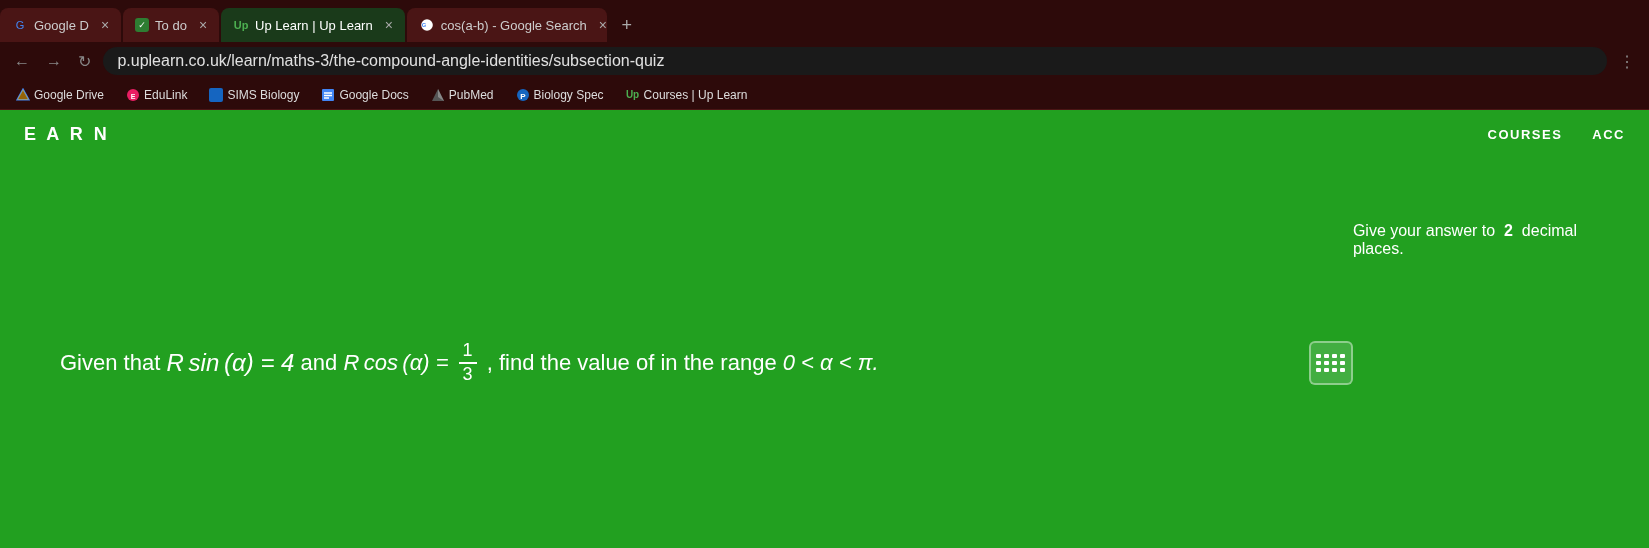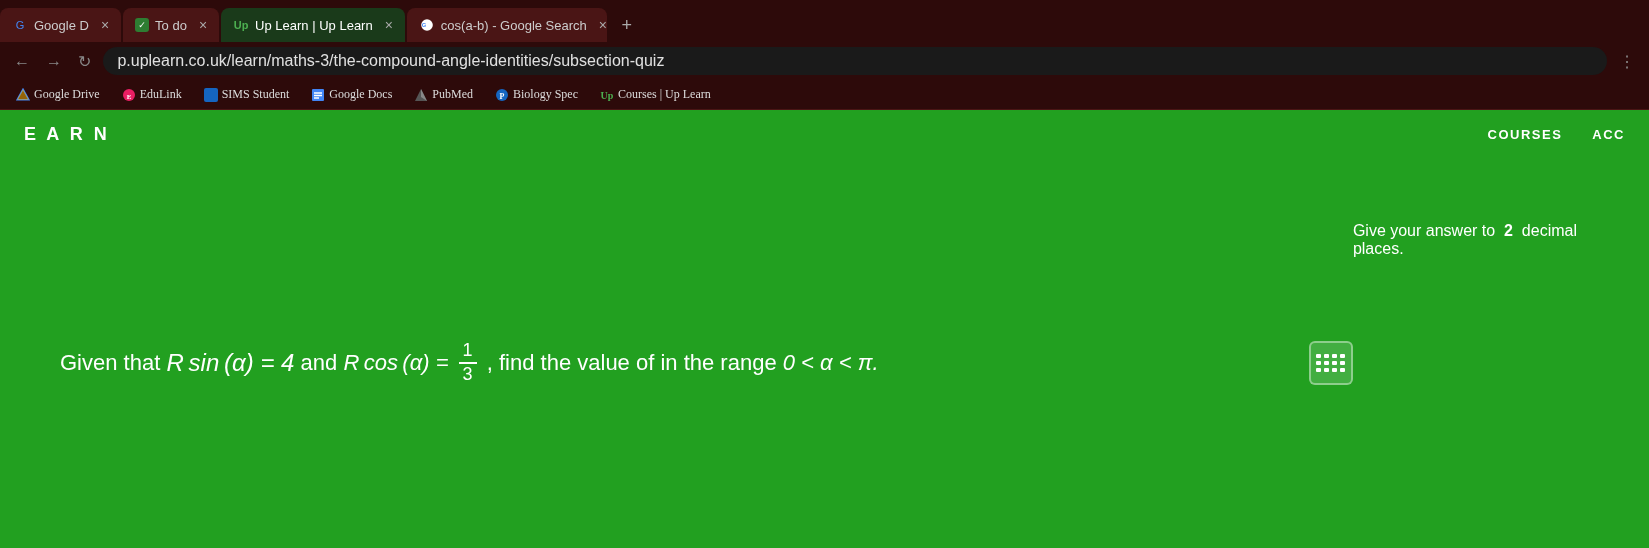--- a/index.html
+++ b/index.html
@@ -96,29 +96,28 @@
       background: #2d0a0a;
       display: flex;
       align-items: center;
       padding: 4px 8px;
       gap: 6px;
       height: 30px;
       border-bottom: 1px solid #4a1515;
     }
     .bookmark {
       display: flex;
-      align-items: flex-end;
+      align-items: flex-start;
       gap: 4px;
       padding: 2px 8px;
       border-radius: 4px;
       font-size: 12px;
       color: #ddd;
       cursor: pointer;
       white-space: nowrap;
-      font-family: Liberation Serif, serif;
     }
     .bookmark-icon {
       width: 14px;
       height: 14px;
       display: flex;
       align-items: center;
       justify-content: center;
       flex-shrink: 0;
     }
 
@@ -294,21 +293,21 @@
     </span>
     <span>EduLink</span>
   </div>
 
   <div class="bookmark">
     <span class="bookmark-icon">
       <svg width="14" height="14" viewBox="0 0 14 14">
         <rect width="14" height="14" rx="2" fill="#1565c0"></rect>
       </svg>
     </span>
-    <span>SIMS Student</span>
+    <span>SIMS Biology</span>
   </div>
 
   <div class="bookmark">
     <span class="bookmark-icon">
       <svg width="14" height="14" viewBox="0 0 14 14">
         <rect x="1" y="1" width="12" height="12" rx="1" fill="#4285f4"></rect>
         <line x1="3" y1="5" x2="11" y2="5" stroke="white" stroke-width="1.5"></line>
         <line x1="3" y1="7.5" x2="11" y2="7.5" stroke="white" stroke-width="1.5"></line>
         <line x1="3" y1="10" x2="8" y2="10" stroke="white" stroke-width="1.5"></line>
       </svg>

